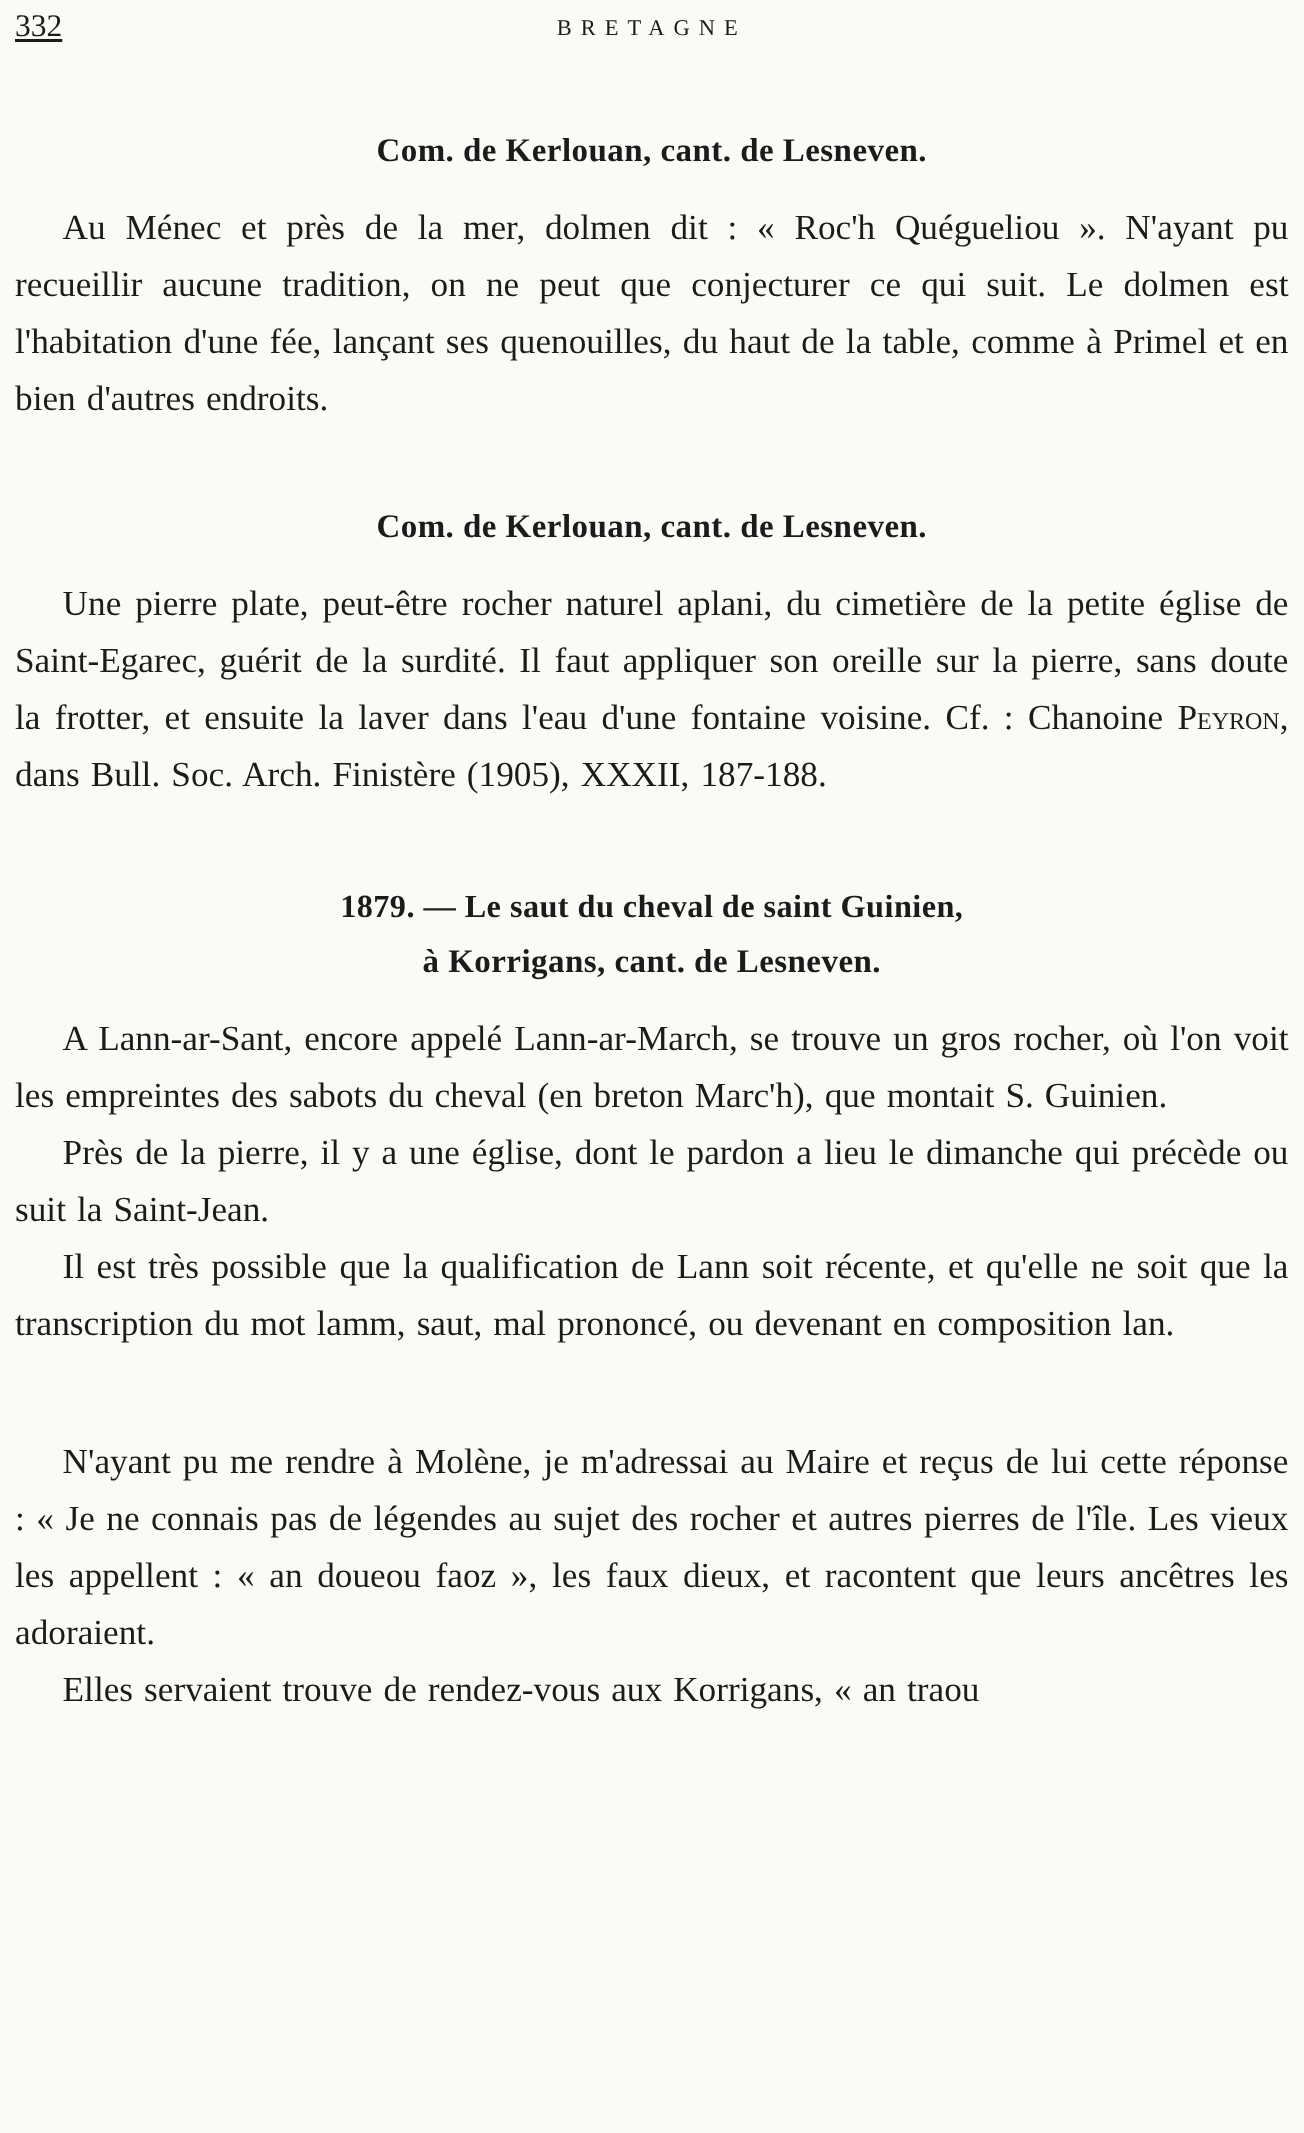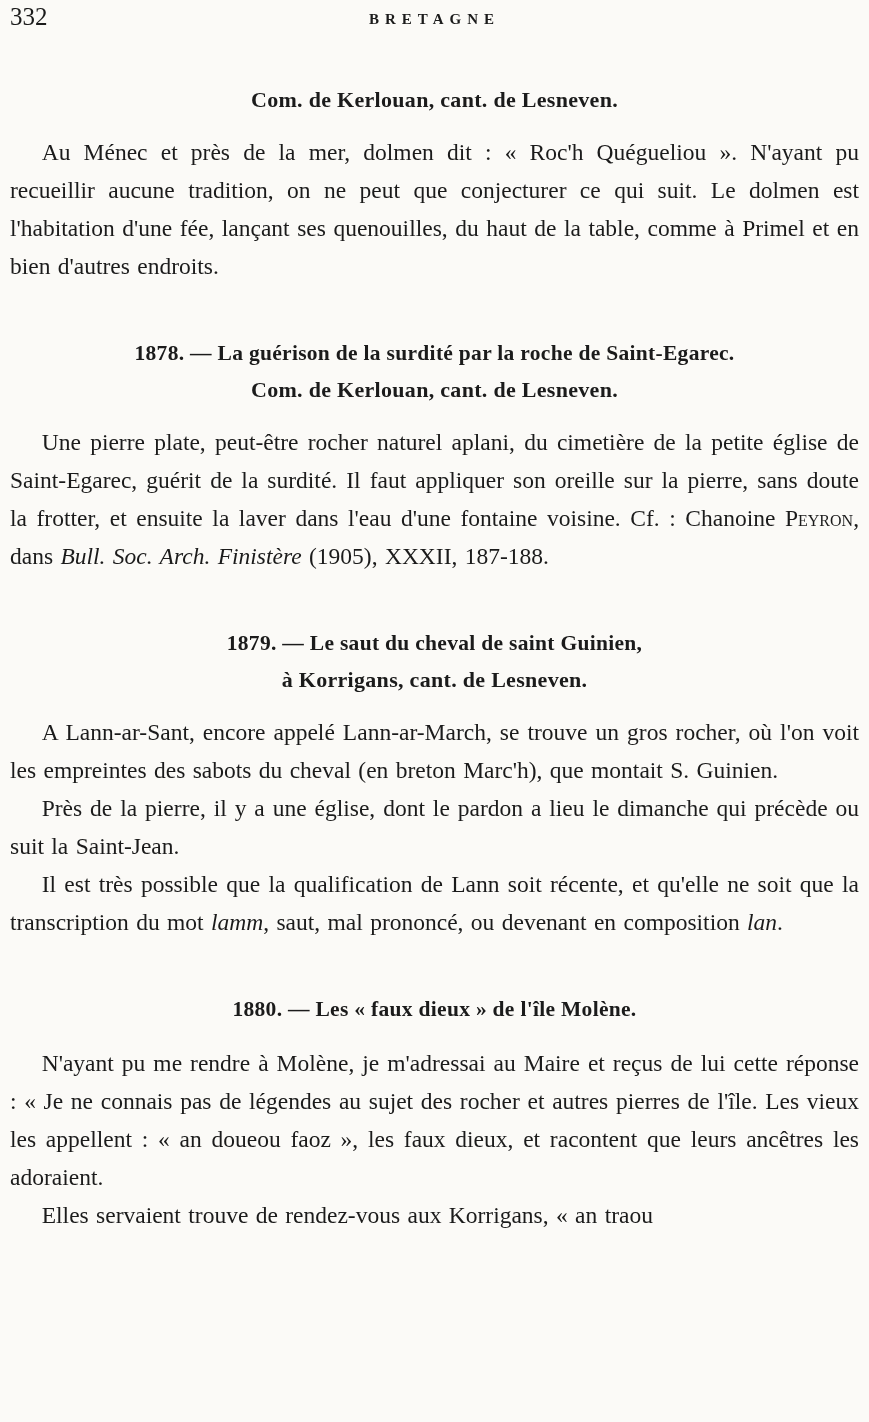--- a/index.html
+++ b/index.html
@@ -17,27 +17,28 @@
     overflow: hidden;
   }
   .running-head {
     position: relative;
     height: 30px;
   }
   .page-number {
     position: absolute;
     left: 0;
     top: 0;
-    font-size: 25px;
+    font-size: 21px;
     line-height: 26px;
+    text-decoration: underline;
   }
   .running-title {
     text-align: center;
     font-size: 15px;
-    font-weight: bold;
+    font-weight: normal;
     letter-spacing: 6px;
     line-height: 26px;
     padding-top: 2px;
   }
   .entry { margin-top: 54px; }
   .entry:first-of-type { margin-top: 40px; }
   .entry-title {
     text-align: center;
     font-weight: bold;
     font-size: 21.5px;
@@ -54,59 +55,57 @@
   }
   .entry-body { margin-top: 21px; }
   p.body {
     font-size: 23.5px;
     line-height: 38px;
     text-align: justify;
     text-indent: 1.35em;
     word-spacing: 1.5px;
   }
   p.body + p.body { margin-top: 0; }
-  .it { font-style: italic; }
+  .it { }
   .sc { font-variant: small-caps; }
 </style>
 </head>
 <body>
 
 <div class="page">
 
   <div class="running-head">
     <span class="page-number">332</span>
     <div class="running-title">BRETAGNE</div>
   </div>
 
   <div class="entry">
     <div class="entry-subtitle">Com. de Kerlouan, cant. de Lesneven.</div>
     <div class="entry-body">
       <p class="body"><span>Au Ménec et près de la mer, dolmen dit : « Roc'h Quégueliou ». N'ayant pu recueillir aucune tradition, on ne peut que conjecturer ce qui suit. Le dolmen est l'habitation d'une fée, lançant ses quenouilles, du haut de la table, comme à Primel et en bien d'autres endroits.</span></p>
     </div>
   </div>
 
   <div class="entry">
-    <div class="entry-title">1878. — La guérison de la surdité par la roche de Saint-Egarec.</div>
     <div class="entry-subtitle">Com. de Kerlouan, cant. de Lesneven.</div>
     <div class="entry-body">
       <p class="body"><span>Une pierre plate, peut-être rocher naturel aplani, du cimetière de la petite église de Saint-Egarec, guérit de la surdité. Il faut appliquer son oreille sur la pierre, sans doute la frotter, et ensuite la laver dans l'eau d'une fontaine voisine. Cf. : Chanoine </span><span class="sc">Peyron</span><span>, dans </span><span class="it">Bull. Soc. Arch. Finistère</span><span> (1905), XXXII, 187-188.</span></p>
     </div>
   </div>
 
   <div class="entry">
     <div class="entry-title">1879. — Le saut du cheval de saint Guinien,</div>
     <div class="entry-subtitle">à Korrigans, cant. de Lesneven.</div>
     <div class="entry-body">
       <p class="body"><span>A Lann-ar-Sant, encore appelé Lann-ar-March, se trouve un gros rocher, où l'on voit les empreintes des sabots du cheval (en breton Marc'h), que montait S. Guinien.</span></p>
       <p class="body"><span>Près de la pierre, il y a une église, dont le pardon a lieu le dimanche qui précède ou suit la Saint-Jean.</span></p>
       <p class="body"><span>Il est très possible que la qualification de Lann soit récente, et qu'elle ne soit que la transcription du mot </span><span class="it">lamm</span><span>, saut, mal prononcé, ou devenant en composition </span><span class="it">lan</span><span>.</span></p>
     </div>
   </div>
 
   <div class="entry">
-    <div class="entry-title">1880. — Les « faux dieux » de l'île Molène.</div>
     <div class="entry-body">
       <p class="body"><span>N'ayant pu me rendre à Molène, je m'adressai au Maire et reçus de lui cette réponse : « Je ne connais pas de légendes au sujet des rocher et autres pierres de l'île. Les vieux les appellent : « an doueou faoz », les faux dieux, et racontent que leurs ancêtres les adoraient.</span></p>
       <p class="body"><span>Elles servaient trouve de rendez-vous aux Korrigans, « an traou</span></p>
     </div>
   </div>
 
 </div>
 
 </body></html>

